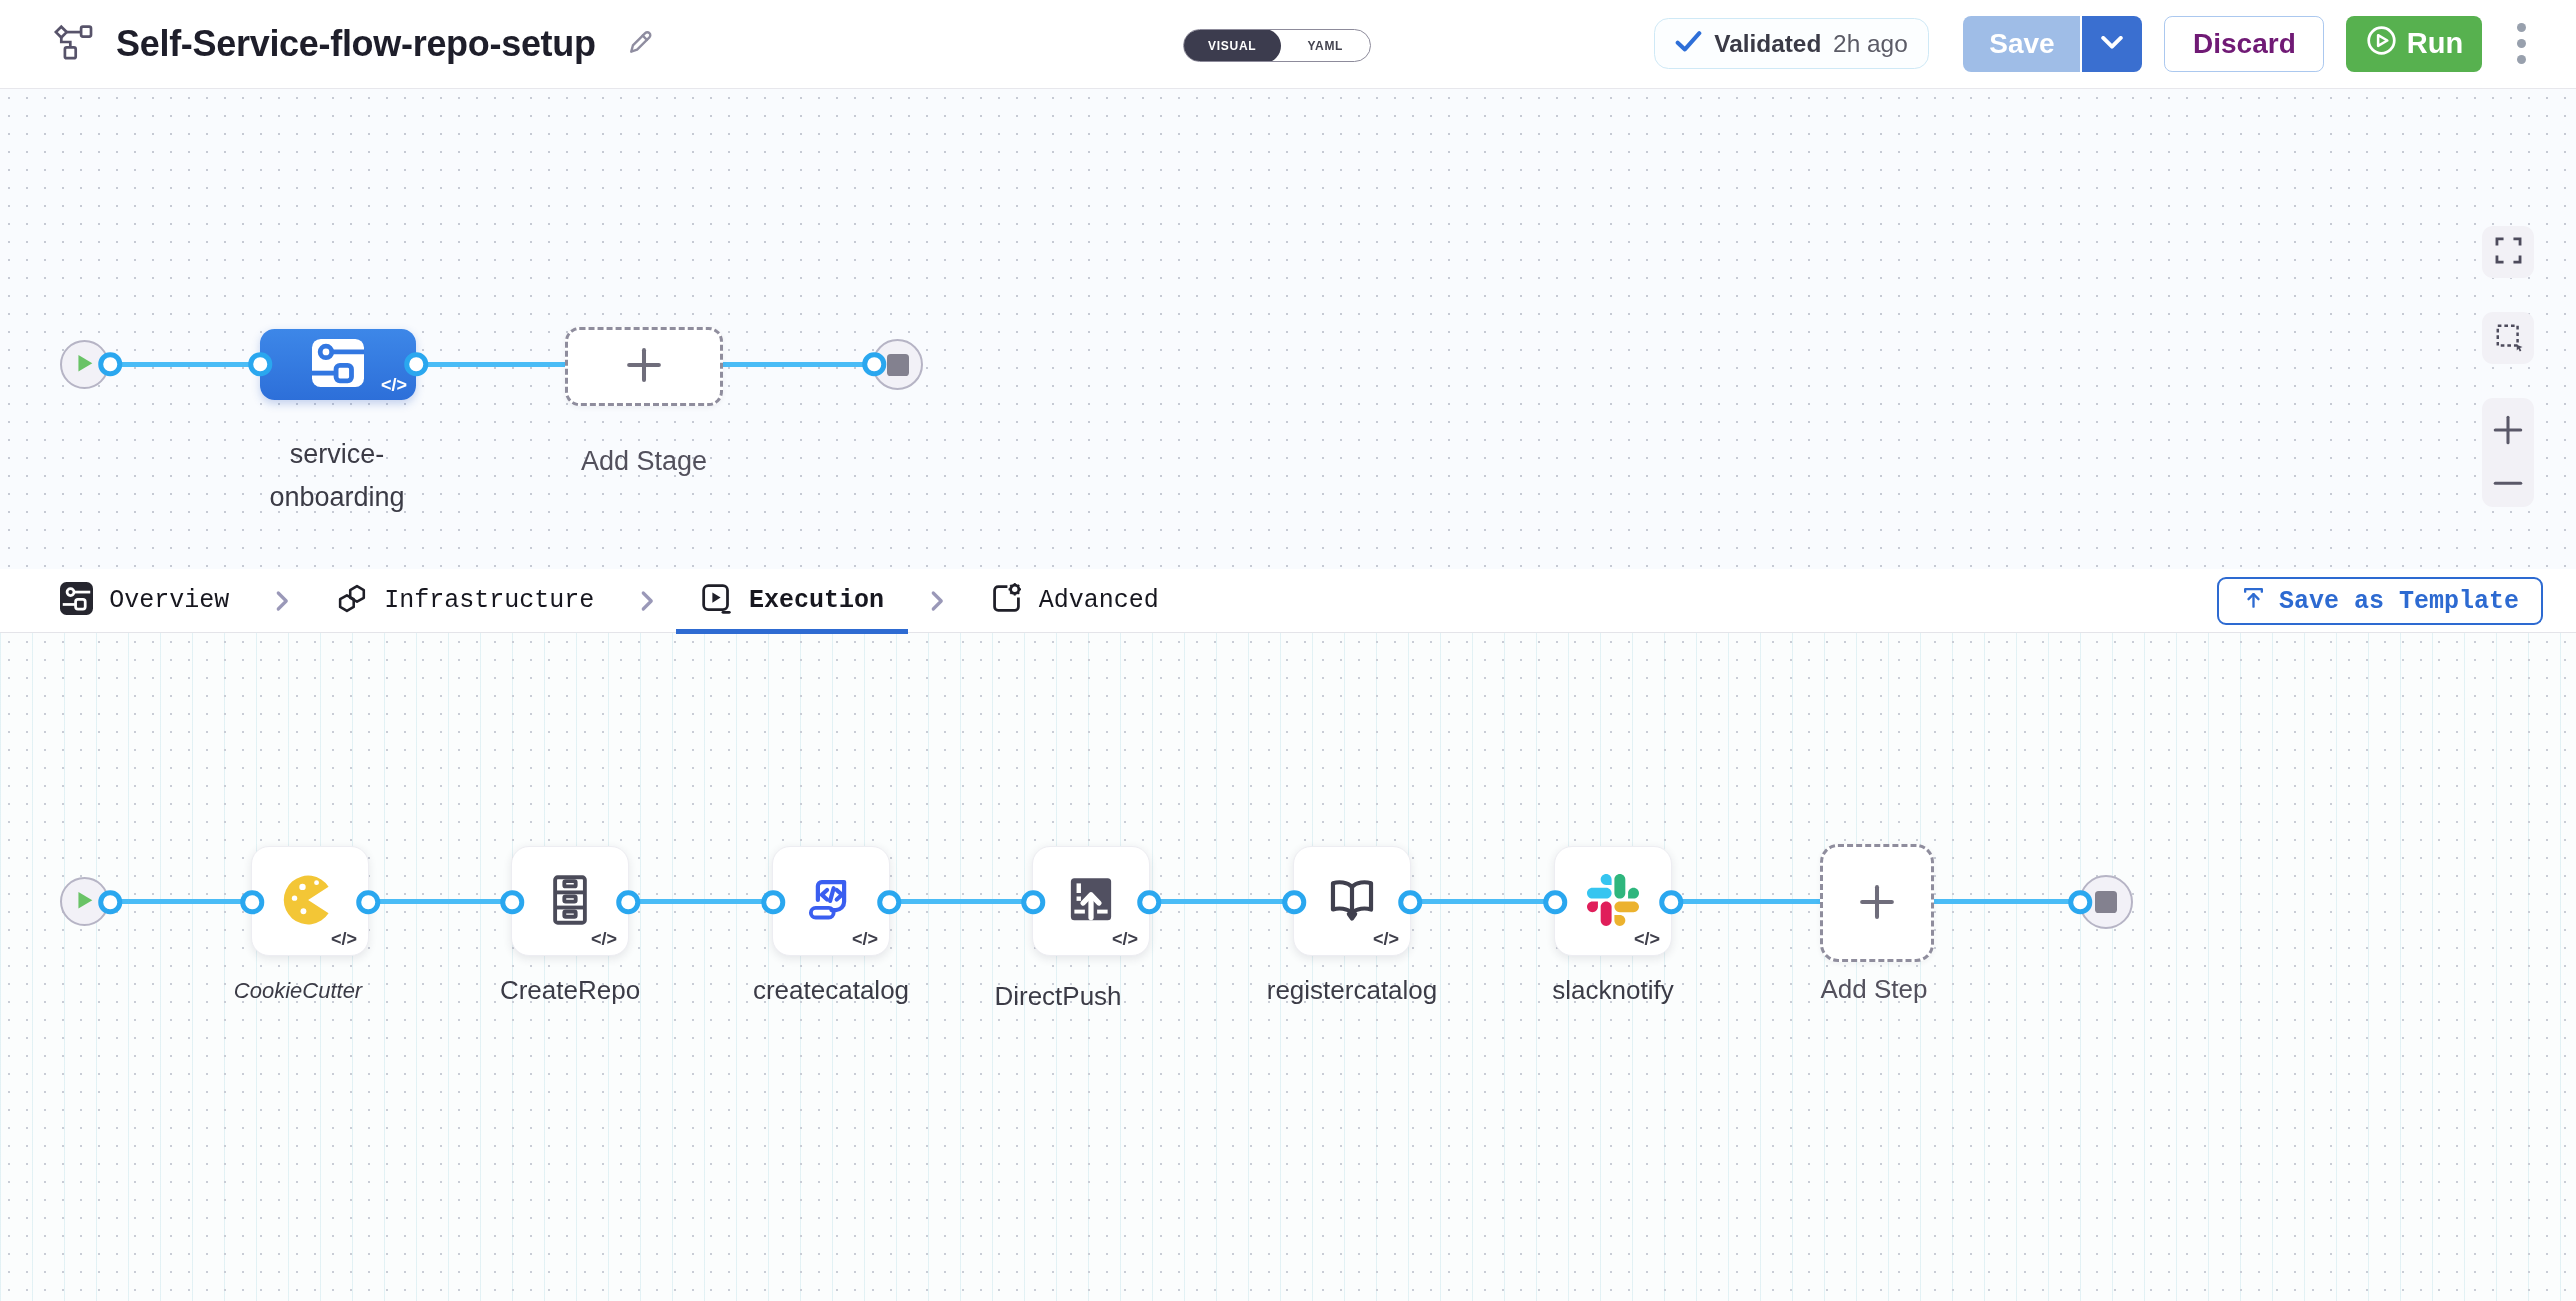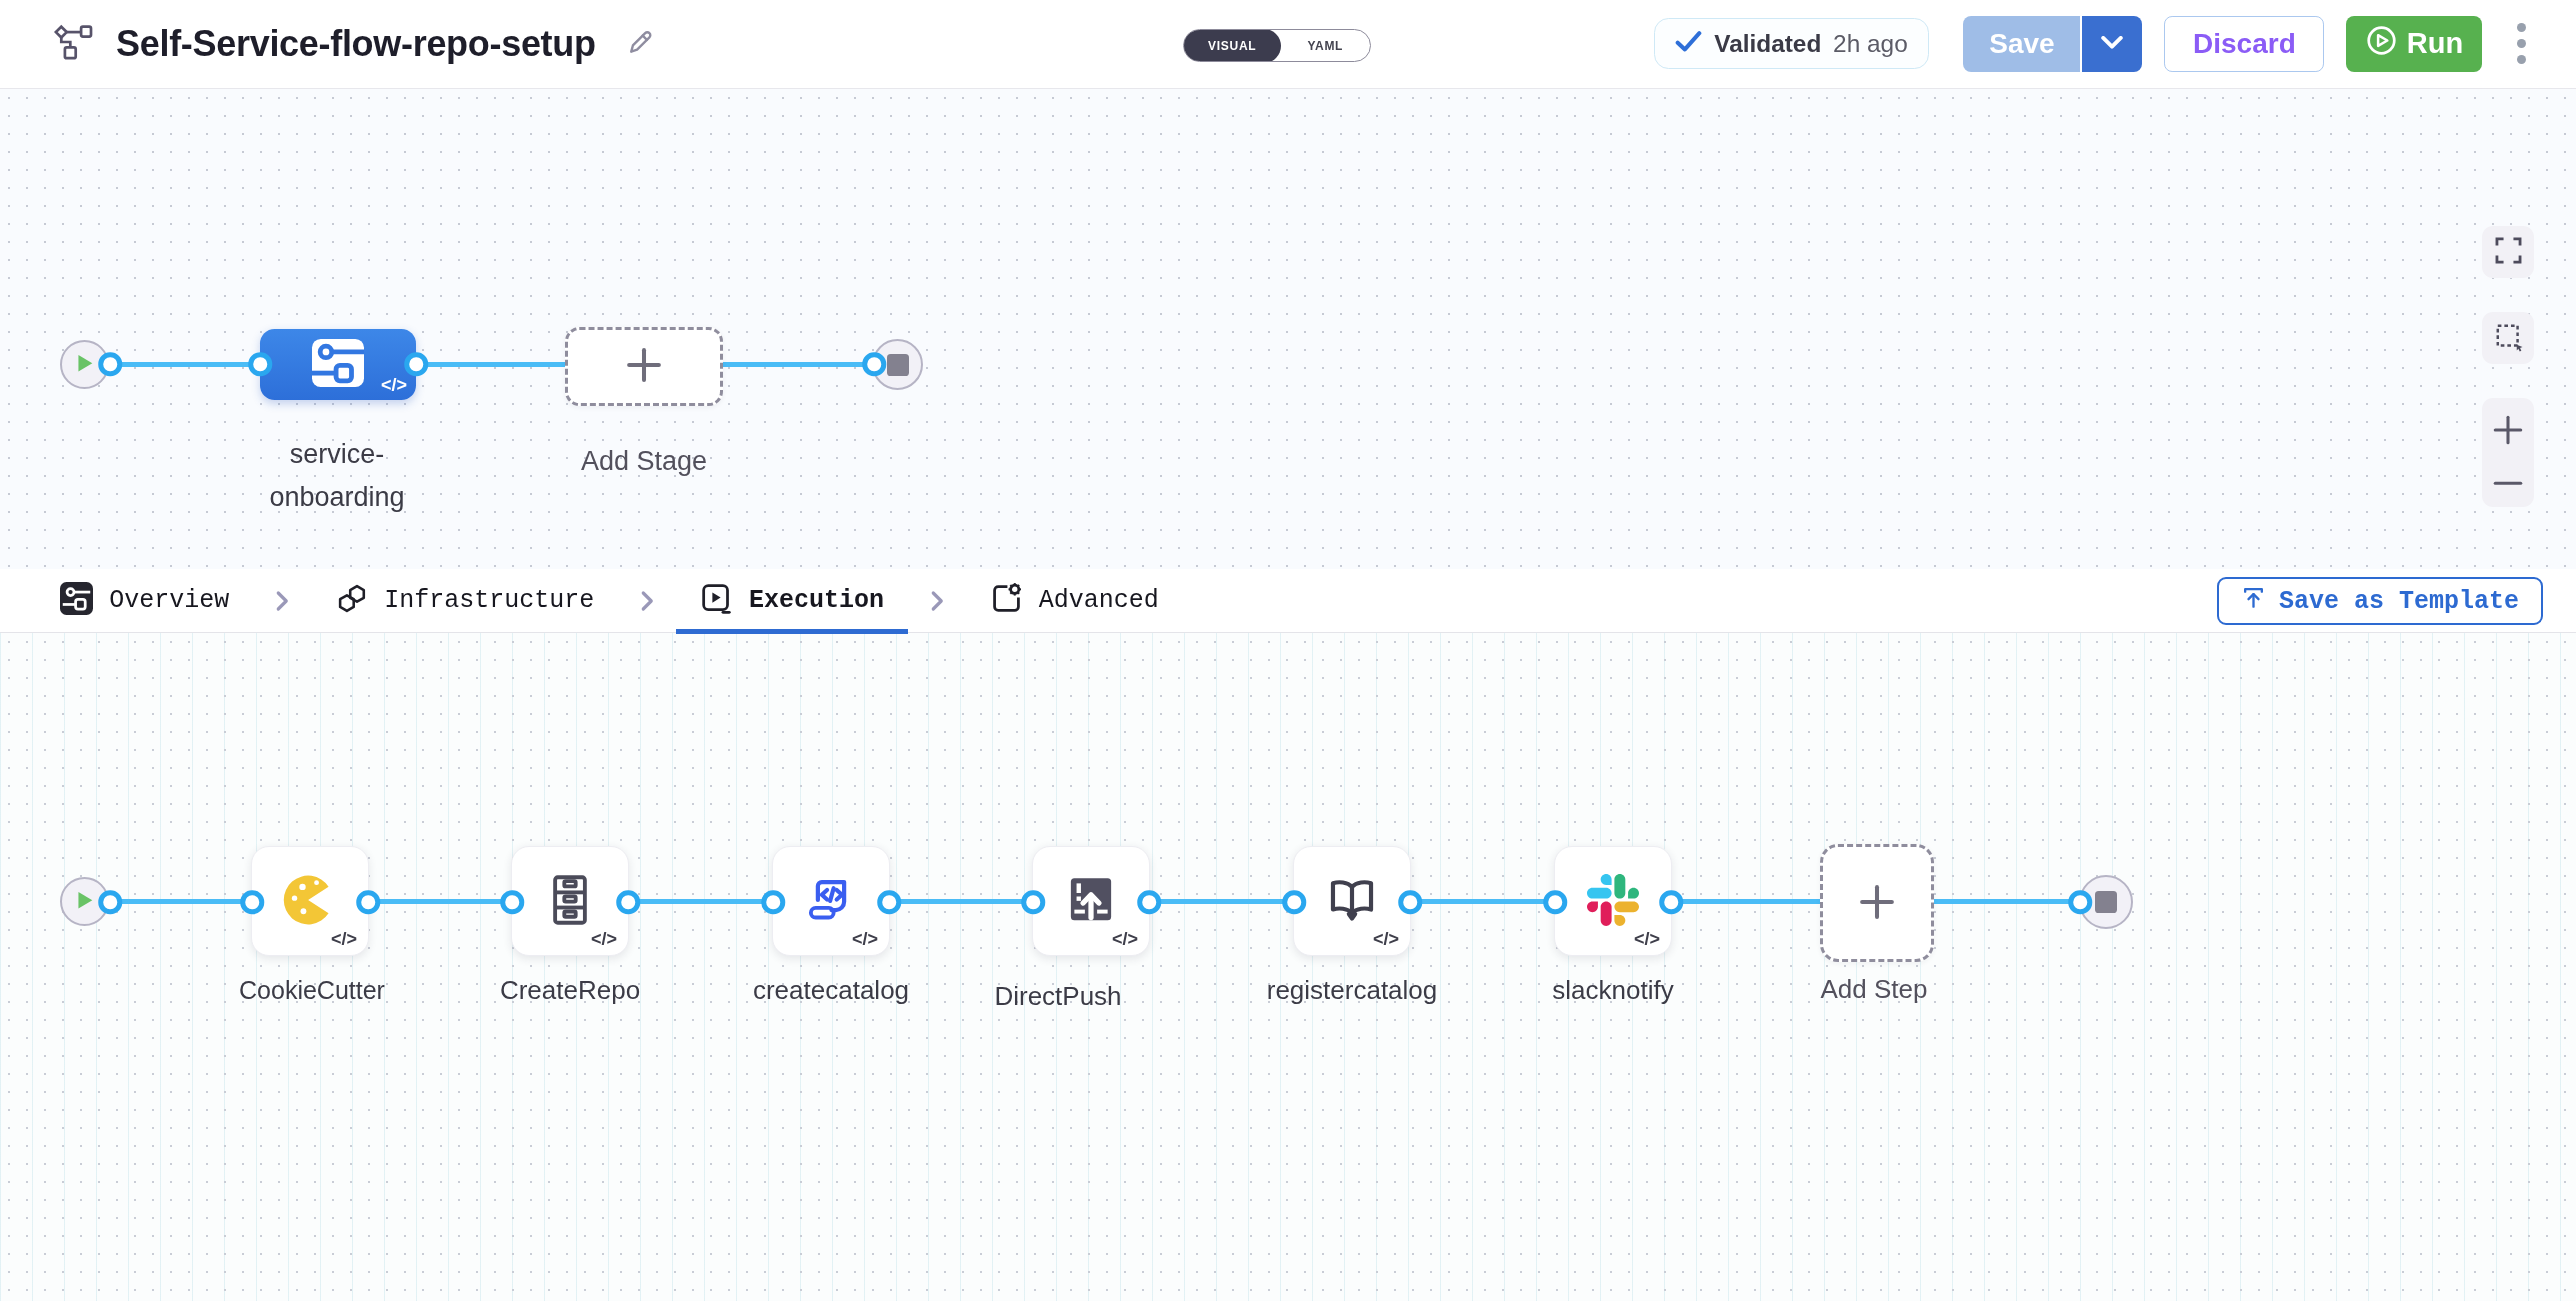--- a/index.html
+++ b/index.html
@@ -26,21 +26,21 @@
   .validated-badge { display:flex; align-items:center; gap:11.8px; height:51px; padding:0 20px;
                      border:1.8px solid #cfe9f6; border-radius:14.5px; background:#fcfeff; margin-right:12.7px; }
   .validated-label { font-size:24.4px; font-weight:700; color:#3a3a46; }
   .validated-time { font-size:24.4px; color:#5b5b66; }
   .btn { display:flex; align-items:center; justify-content:center; border-radius:8.1px; height:56px;
          font-weight:700; cursor:pointer; }
   .save-split { display:flex; height:56px; border-radius:8.1px; overflow:hidden; }
   .save-main { width:119px; background:#9fbde7; color:#fff; font-size:28px; font-weight:700;
                display:flex; align-items:center; justify-content:center; border-right:2.3px solid #fff; }
   .save-caret { width:60px; background:#3a6fd0; display:flex; align-items:center; justify-content:center; cursor:pointer; }
-  .discard { width:160px; background:#fff; border:1.8px solid #abc8ef; color:#8b5cf6; font-size:28px; }
+  .discard { width:160px; background:#fff; border:1.8px solid #abc8ef; color:#701a75; font-size:28px; }
   .run { width:136px; background:#57b14f; color:#fff; font-size:29px; gap:10px; }
   .kebab { display:flex; flex-direction:column; gap:7.2px; padding:7.2px 9px; cursor:pointer; margin-left:3.6px; }
   .kebab span { width:9px; height:9px; border-radius:50%; background:#98a0ad; }
 
   
   .canvas { position:absolute; left:0; width:100%; }
   .canvas1 { top:89px; height:480px;
     background-color:#f9fbfe;
     background-image: radial-gradient(circle, #c6cad4 1.4px, transparent 1.5px);
     background-size: 18px 18px; }
@@ -466,21 +466,21 @@
             </g>
           </svg>
       </span>
     </div>
 
     <div class="port" style="left:2080px; top:269px;"></div>
     <div class="term-node" style="left:2079px; top:242px; width:54px; height:54px;">
       <span class="end-square"></span>
     </div>
 
-    <div class="flow-label" style="left:312px; top:336px; font-size:25px;">CookieCutter</div>
+    <div class="flow-label" style="left:298px; top:336px; font-size:22px;font-style:italic;">CookieCutter</div>
     <div class="flow-label" style="left:570px; top:336px; font-size:26px;">CreateRepo</div>
     <div class="flow-label" style="left:831px; top:336px; font-size:26px;">createcatalog</div>
     <div class="flow-label" style="left:1058px; top:336px; font-size:26px;margin-top:6px;">DirectPush</div>
     <div class="flow-label" style="left:1352px; top:336px; font-size:26px;">registercatalog</div>
     <div class="flow-label" style="left:1613px; top:336px; font-size:26px;">slacknotify</div>
     <div class="flow-label dim" style="left:1874px; top:335px; font-size:26px;">Add Step</div>
   </div>
 
 </div>
 

